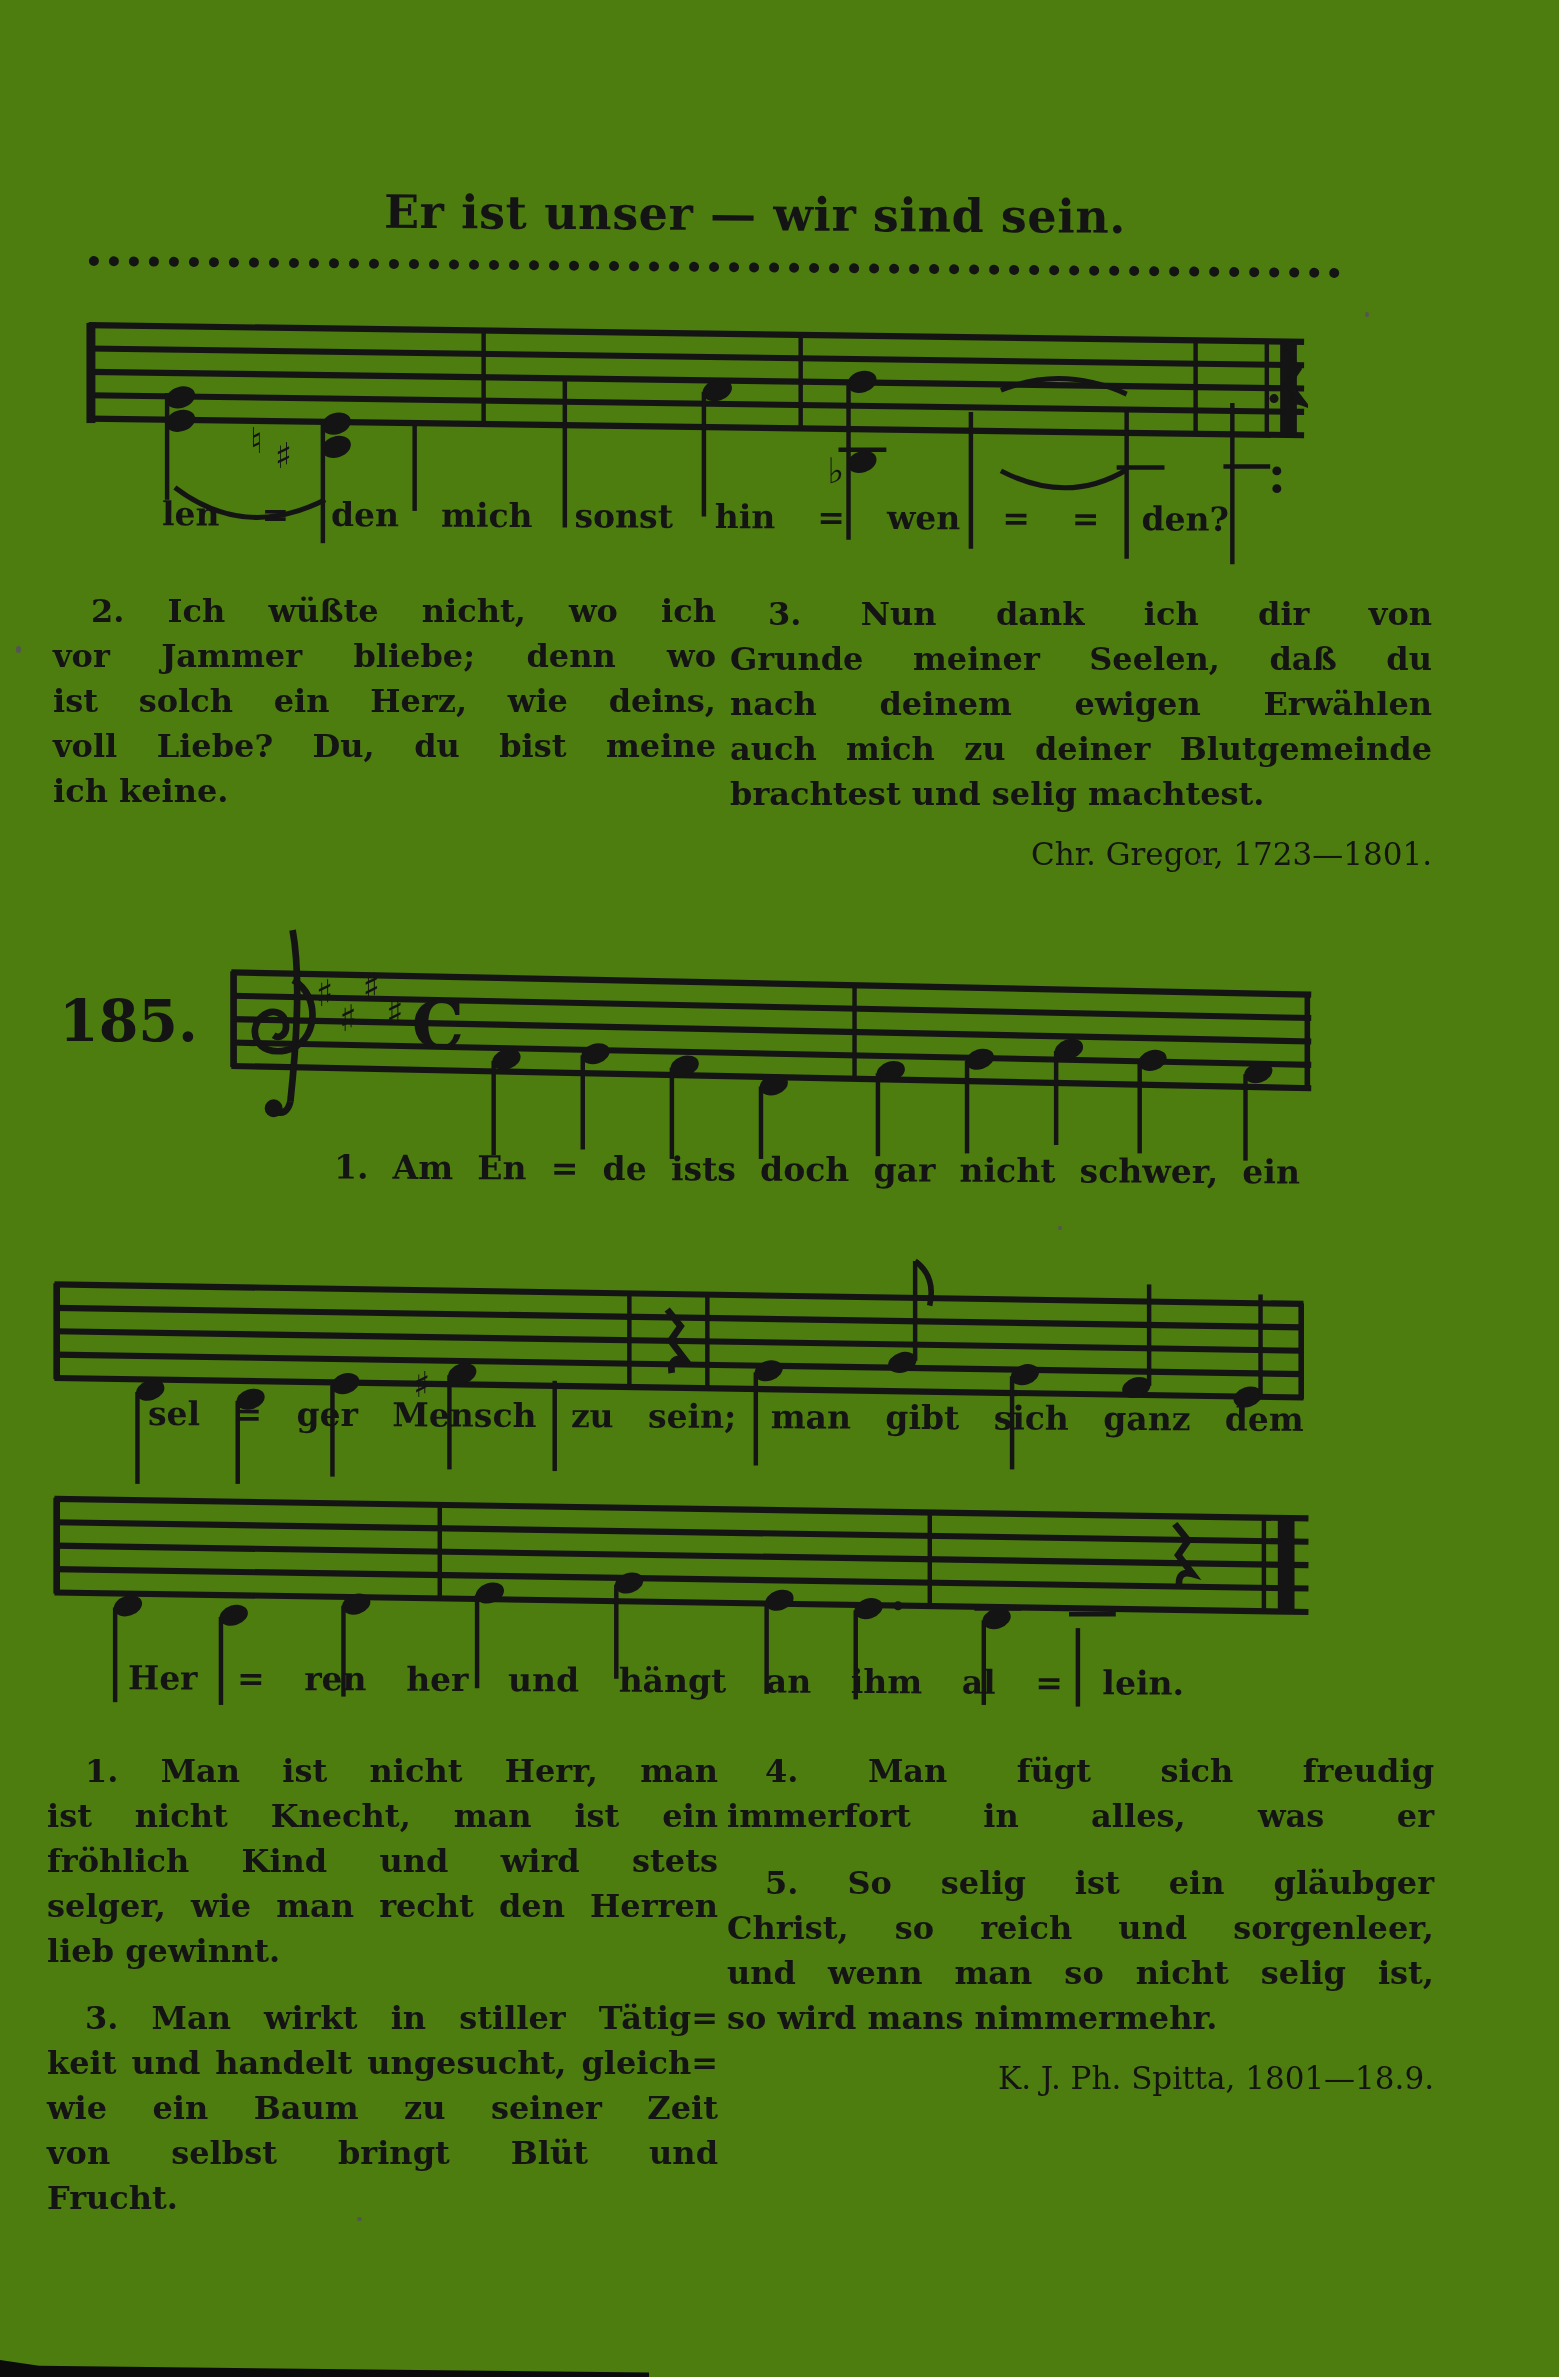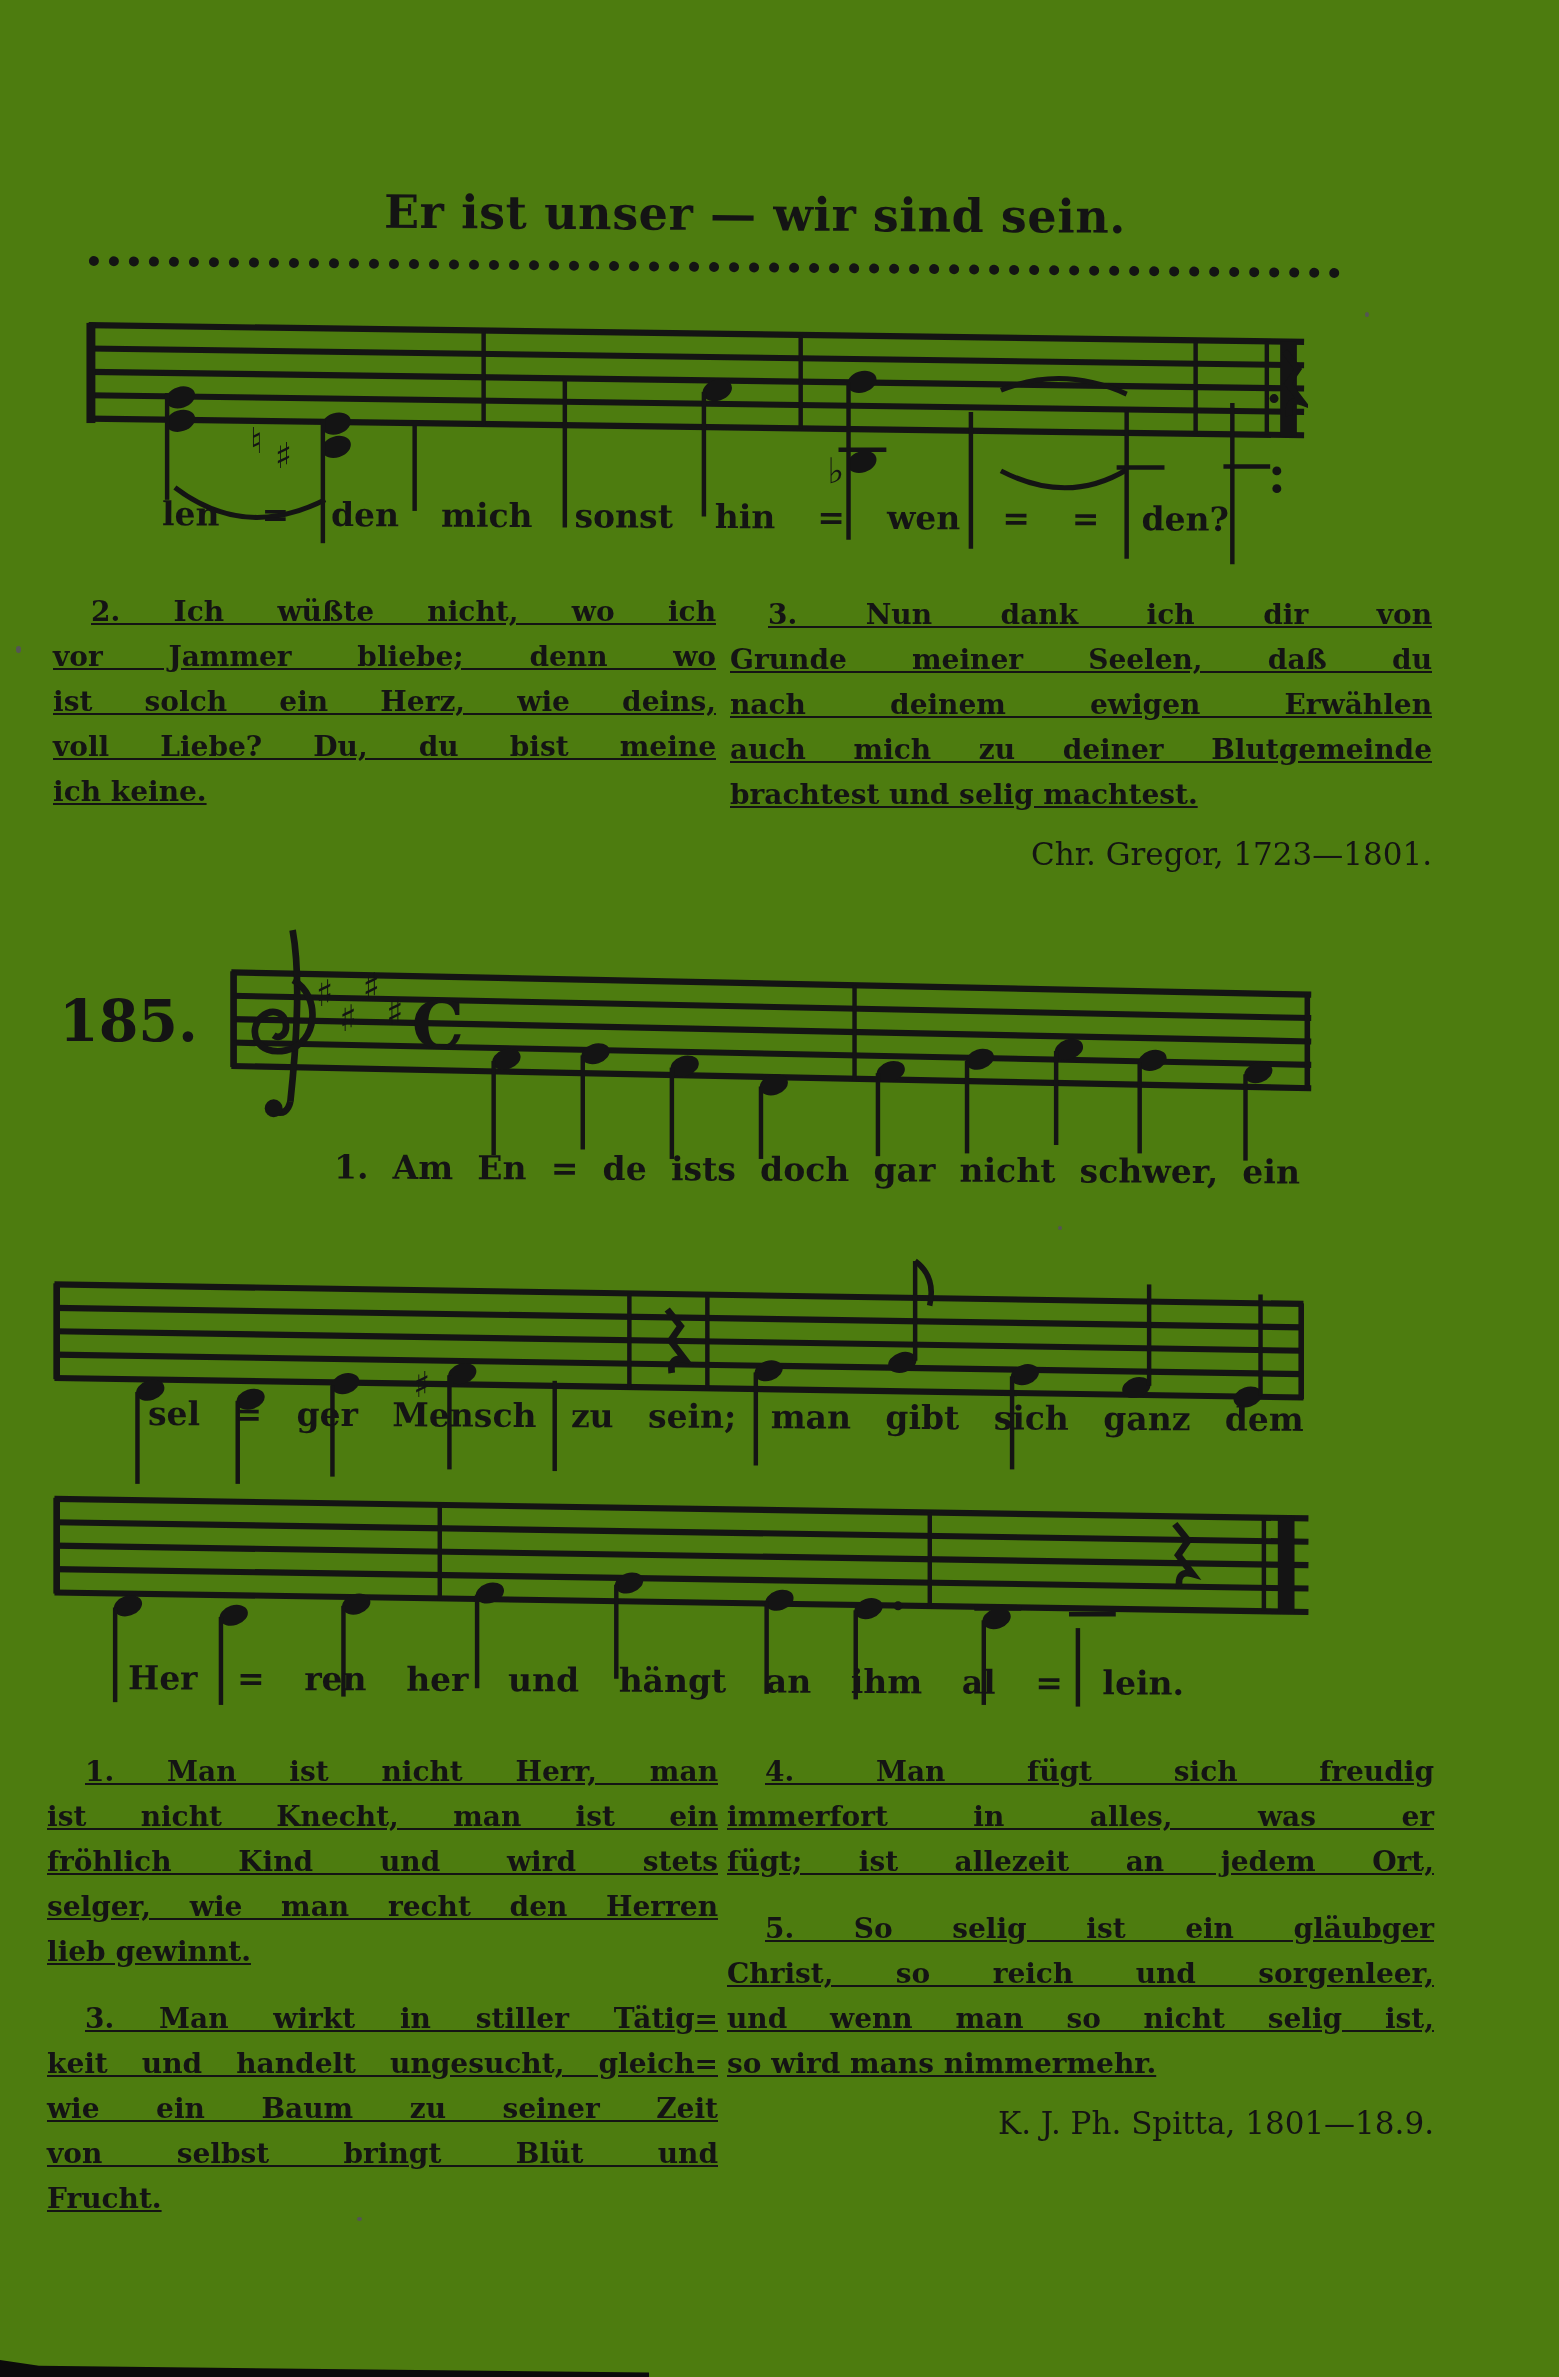--- a/index.html
+++ b/index.html
@@ -29,22 +29,22 @@
     font-size:33px;font-weight:700;white-space:nowrap;
     transform:rotate(0.3deg);
   }
   .lyr span{display:inline-block;}
   .hymn-no{
     position:absolute;left:59px;top:987px;
     font-size:57px;font-weight:700;
   }
   .vcol{position:absolute;}
   .vline{
-    font-size:28px;line-height:45px;font-weight:700;
-    text-align:justify;text-align-last:justify;text-decoration:underline;
+    font-size:32px;line-height:45px;font-weight:700;
+    text-align:justify;text-align-last:justify;
   }
   .vline.first{text-indent:38px;}
   .vline.end{text-align-last:left;}
   .vspace{height:22px;}
   .attr{
     font-size:31px;font-weight:400;margin-top:19px;text-align:right;
     white-space:nowrap;
   }
   .attr.gregor{padding-left:95px;}
   .smudge{
@@ -345,21 +345,20 @@
     <div class="vspace"></div>
     <div class="vline first">3. Man wirkt in stiller Tätig=</div>
     <div class="vline">keit und handelt ungesucht, gleich=</div>
     <div class="vline">wie ein Baum zu seiner Zeit</div>
     <div class="vline">von selbst bringt Blüt und</div>
     <div class="vline end">Frucht.</div>
   </div>
   <div class="vcol" style="left:727px;top:1749px;width:707px;">
     <div class="vline first">4. Man fügt sich freudig</div>
     <div class="vline">immerfort in alles, was er</div>
-    <div class="vline">fügt; ist allezeit an jedem Ort,</div>
     <div class="vspace"></div>
     <div class="vline first">5. So selig ist ein gläubger</div>
     <div class="vline">Christ, so reich und sorgenleer,</div>
     <div class="vline">und wenn man so nicht selig ist,</div>
     <div class="vline end">so wird mans nimmermehr.</div>
     <div class="attr">K. J. Ph. Spitta, 1801—18.9.</div>
   </div>
 
   <div class="smudge"></div>
   <div class="speck" style="left:15.6px;top:646px;width:5.6px;height:6.7px;"></div>

